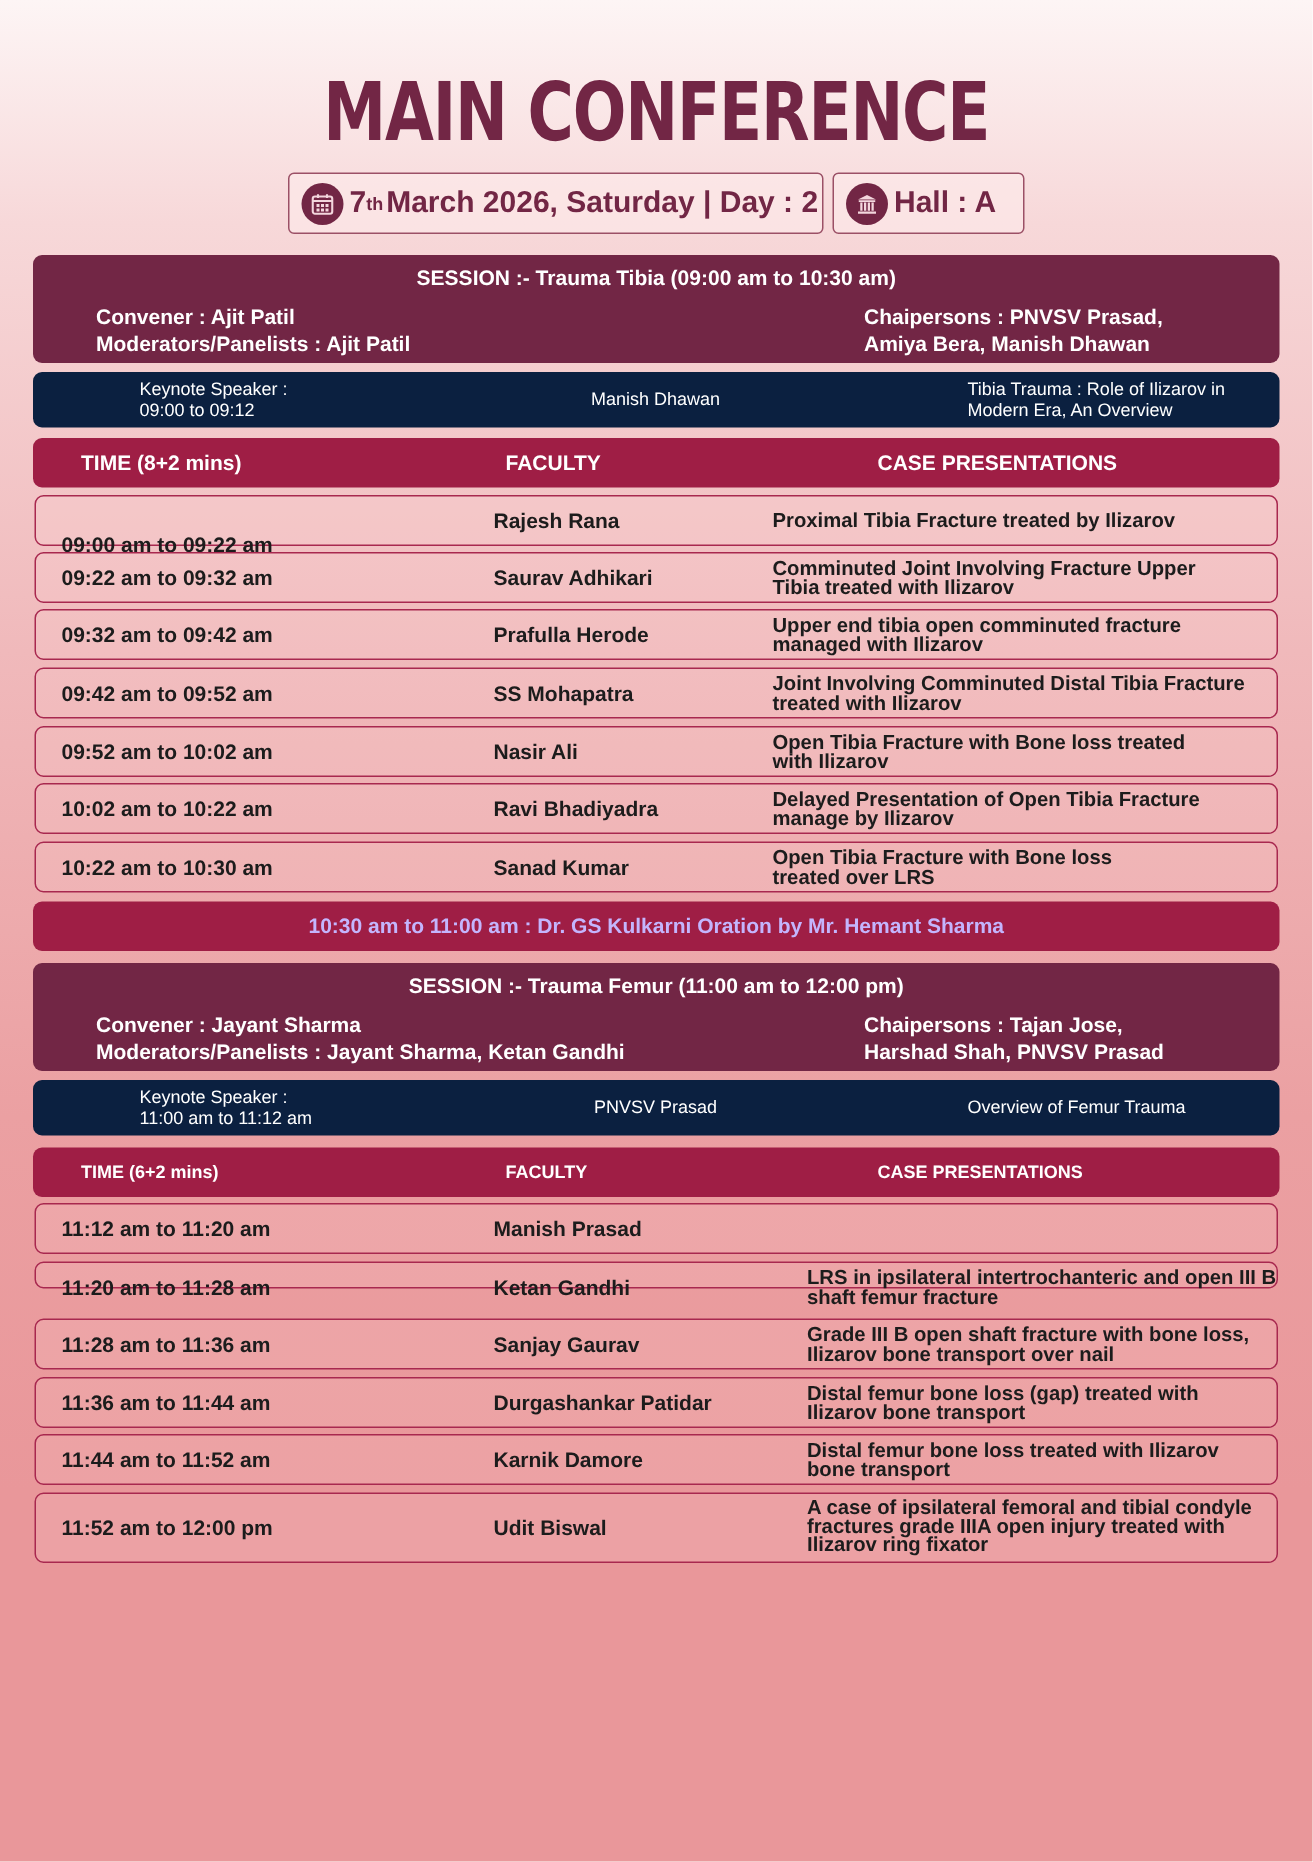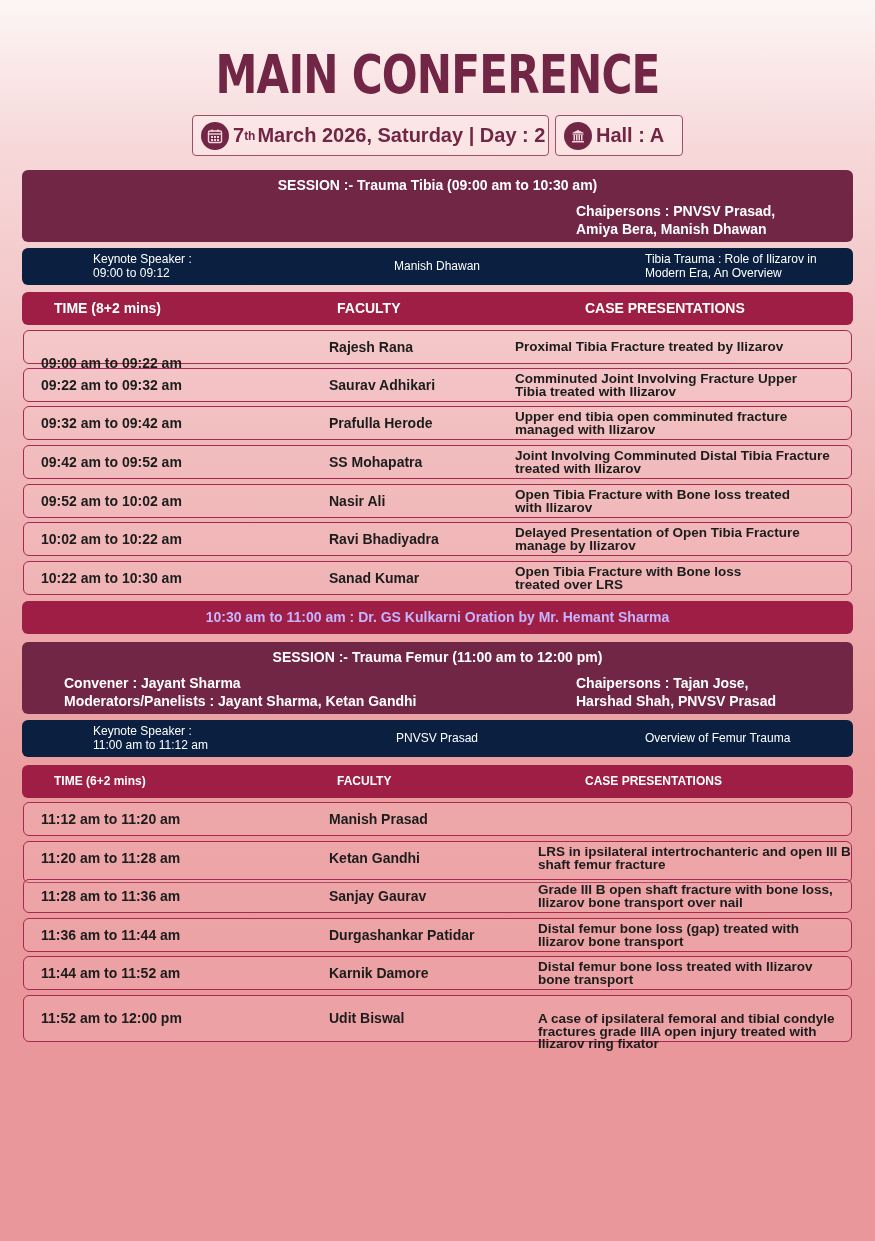--- a/index.html
+++ b/index.html
@@ -137,20 +137,24 @@
       <rect x="8.5" y="7" width="1.5" height="5.5" fill="#f3d6dd"></rect>
       <rect x="11" y="7" width="1.5" height="5.5" fill="#f3d6dd"></rect>
       <rect x="2" y="13" width="12" height="1.5" fill="#f3d6dd"></rect>
     </svg>
   </span>
   <span>Hall : A</span>
 </div>
 
 <div class="session-box" style="top:170px;height:72px;">
   <div class="session-title">SESSION :- Trauma Tibia (09:00 am to 10:30 am)</div>
+  <div class="session-left">
+    <div>Convener : Ajit Patil</div>
+    <div>Moderators/Panelists : Ajit Patil</div>
+  </div>
   <div class="session-right">
     <div>Chaipersons : PNVSV Prasad,</div>
     <div>Amiya Bera, Manish Dhawan</div>
   </div>
 </div>
 
 <div class="keynote-box" style="top:248px;">
   <div class="kn-left">
     <div>Keynote Speaker :</div>
     <div>09:00 to 09:12</div>
@@ -250,21 +254,21 @@
 <div class="table-head small" style="top:765px;">
   <span class="th" style="left:32px;">TIME (6+2 mins)</span>
   <span class="th" style="left:315px;">FACULTY</span>
   <span class="th" style="left:563px;">CASE PRESENTATIONS</span>
 </div>
 
 <div class="row" style="top:802px;height:34px;">
   <span class="cell cell-time" style="top:8px;">11:12 am to 11:20 am</span>
   <span class="cell cell-fac" style="top:8px;">Manish Prasad</span>
 </div>
-<div class="row" style="top:841px;height:42px;">
+<div class="row" style="top:841px;height:18px;">
   <span class="cell cell-time" style="top:8px;">11:20 am to 11:28 am</span>
   <span class="cell cell-fac" style="top:8px;">Ketan Gandhi</span>
   <span class="cell cell-case" style="left:514px;top:4px;">
       <div>LRS in ipsilateral intertrochanteric and open III B</div>
       <div>shaft femur fracture</div>
     </span>
 </div>
 <div class="row" style="top:879px;height:34px;">
   <span class="cell cell-time" style="top:8px;">11:28 am to 11:36 am</span>
   <span class="cell cell-fac" style="top:8px;">Sanjay Gaurav</span>
@@ -285,18 +289,18 @@
   <span class="cell cell-time" style="top:8px;">11:44 am to 11:52 am</span>
   <span class="cell cell-fac" style="top:8px;">Karnik Damore</span>
   <span class="cell cell-case" style="left:514px;top:4px;">
       <div>Distal femur bone loss treated with Ilizarov</div>
       <div>bone transport</div>
     </span>
 </div>
 <div class="row" style="top:995px;height:47px;">
   <span class="cell cell-time" style="top:14px;">11:52 am to 12:00 pm</span>
   <span class="cell cell-fac" style="top:14px;">Udit Biswal</span>
-  <span class="cell cell-case" style="left:514px;top:17px;">
+  <span class="cell cell-case" style="left:514px;top:3px;">
       <div>A case of ipsilateral femoral and tibial condyle</div>
       <div>fractures grade IIIA open injury treated with</div>
       <div>Ilizarov ring fixator</div>
     </span>
 </div>
 
 </body></html>

